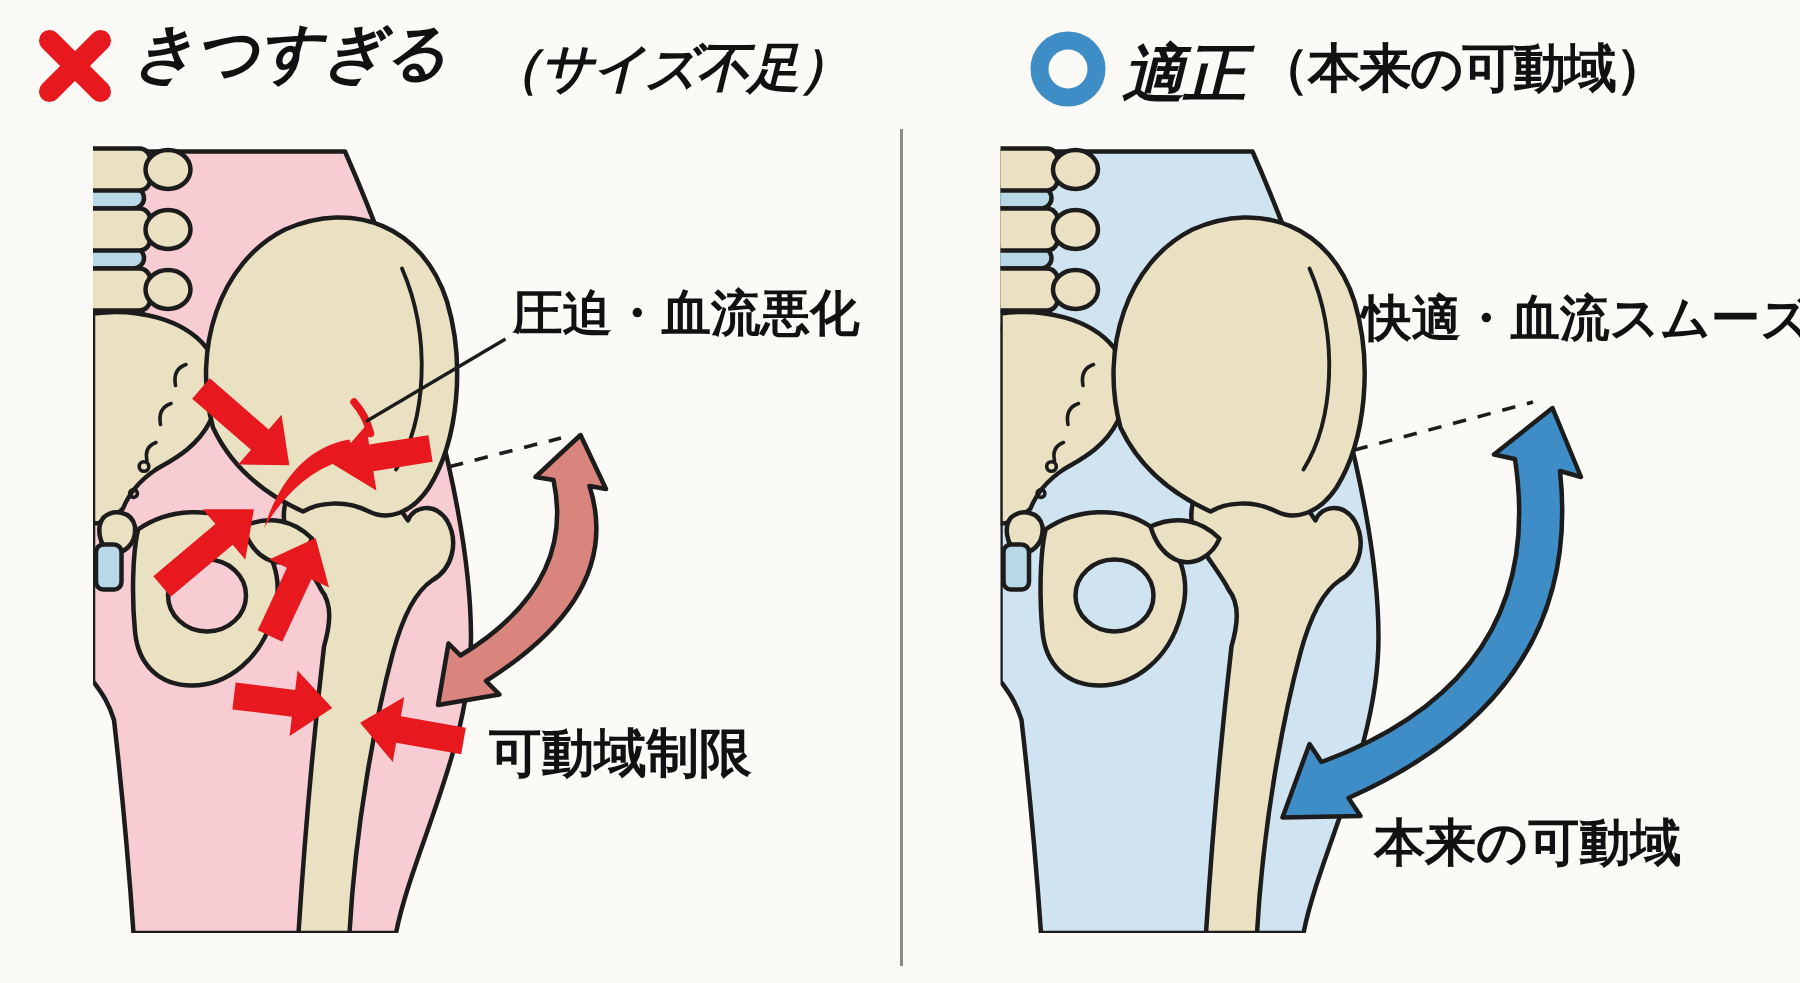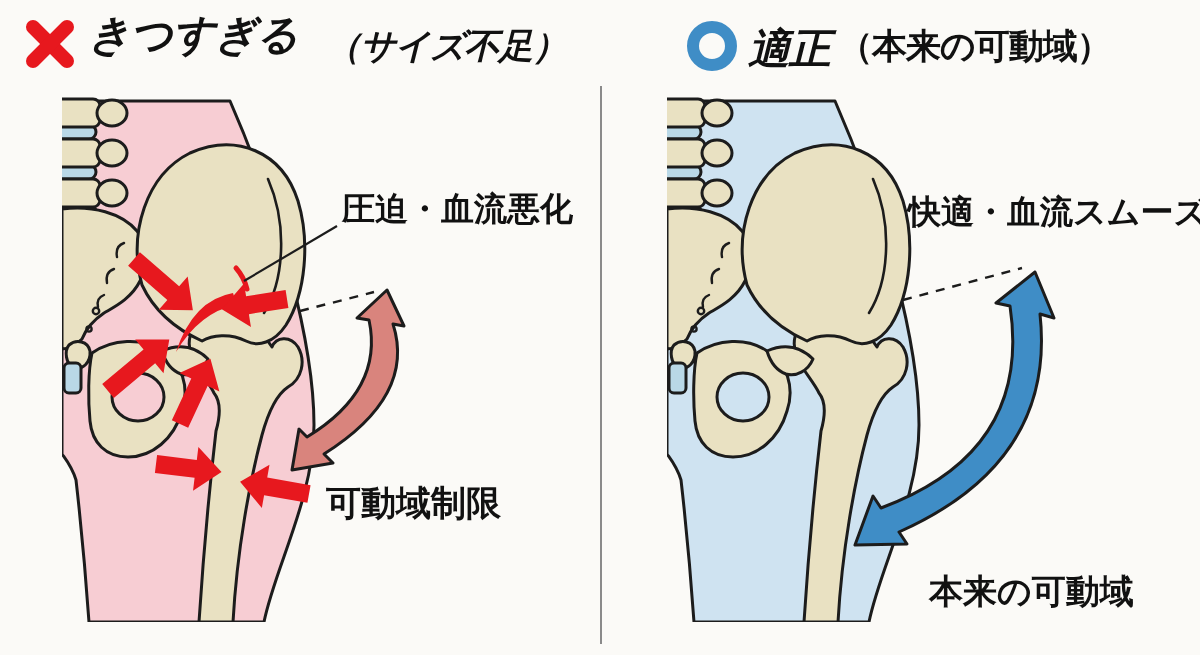--- a/index.html
+++ b/index.html
@@ -136,13 +136,13 @@
   <svg width="52" height="52" viewBox="0 0 52 52">
     <circle cx="26" cy="26" r="19" fill="none" stroke-width="12" stroke="#3f8dc6"></circle>
   </svg>
 </div>
 <div class="abs title" style="left:748px;top:28px;">適正</div>
 <div class="abs subtitle" style="left:838px;top:28px;">（本来の可動域）</div>
 
 <div class="abs annotation" style="left:342px;top:192px;">圧迫・血流悪化</div>
 <div class="abs annotation" style="left:326px;top:485px;font-size:35px;">可動域制限</div>
 <div class="abs annotation" style="left:908px;top:195px;">快適・血流スムーズ</div>
-<div class="abs annotation" style="left:916px;top:574px;font-size:34px;margin-left:13px;">本来の可動域</div>
+<div class="abs annotation" style="left:916px;top:545px;font-size:34px;">本来の可動域</div>
 
 </body></html>

